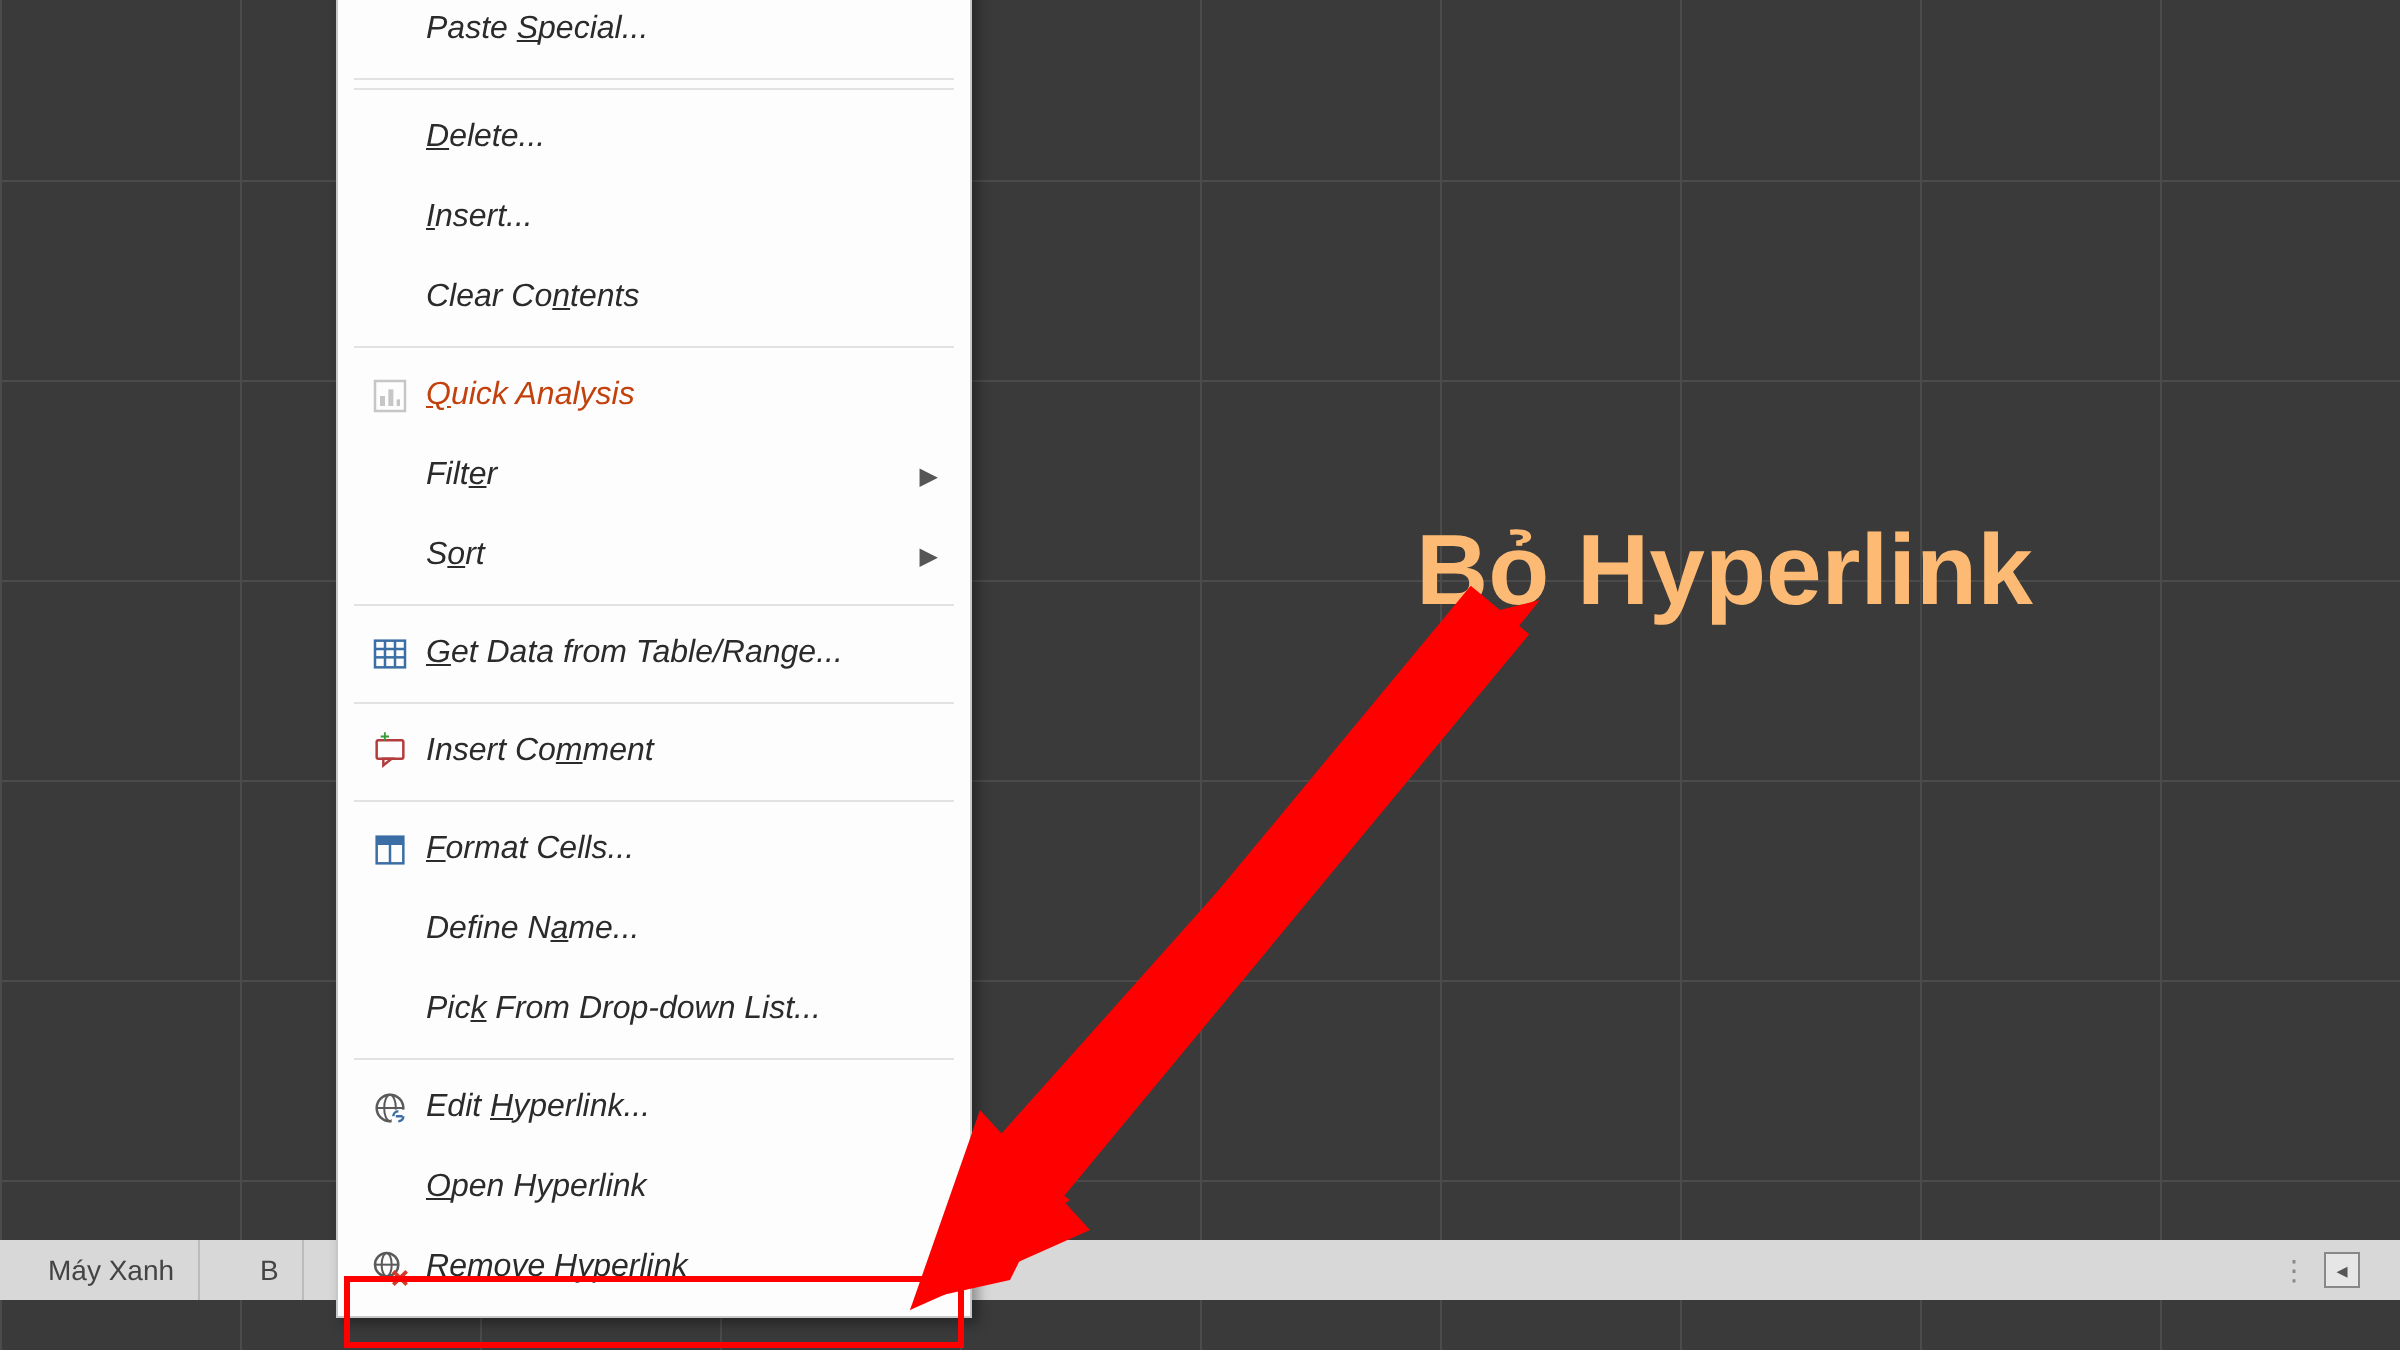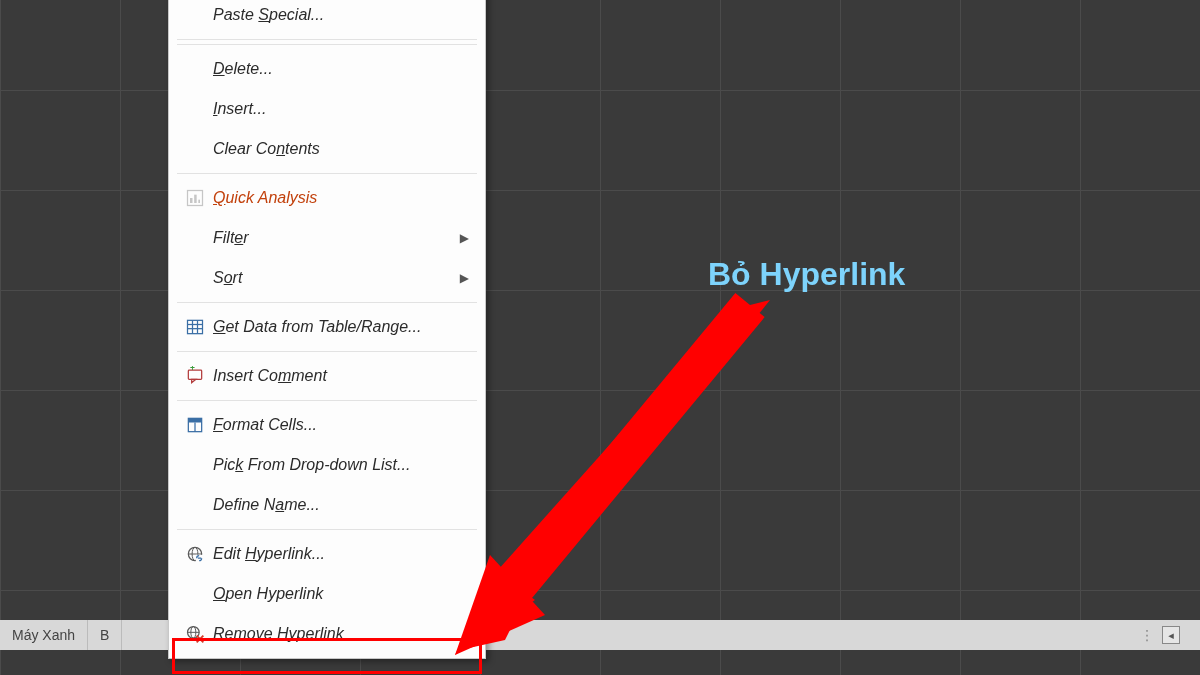--- a/index.html
+++ b/index.html
@@ -23,21 +23,22 @@
     background-position: 0 -10px, 0 0;
   }
   
   .sheet-bar {
     position: absolute;
     left: 0; right: 0; bottom: 25px;
     height: 30px;
     background: #d8d8d8;
     display: flex;
     align-items: center;
-    padding-left: 0;
+    padding-left: 12px;
+    gap: 18px;
     color: #444;
     font-size: 14px;
   }
   .sheet-tab { border-right: 1px solid #bbb; padding: 0 12px; height: 100%; display: flex; align-items: center; }
   .scroll-zone {
     margin-left: auto;
     display: flex;
     align-items: center;
     gap: 6px;
     padding-right: 20px;
@@ -96,23 +97,23 @@
     height: 36px;
     border: 3px solid #ff0000;
     pointer-events: none;
   }
 
   
   .callout {
     position: absolute;
     left: 708px;
     top: 256px;
-    color: #7dd3fc;
+    color: #fdba74;
     font-weight: 700;
-    font-size: 32px;
+    font-size: 50px;
     font-family: Arial, sans-serif;
     text-align: right;
   }
 
   
   .arrow-svg {
     position: absolute;
     left: 450px;
     top: 290px;
     pointer-events: none;
@@ -205,25 +206,25 @@
         <svg class="icon" viewBox="0 0 24 24">
           <rect x="4" y="4" width="16" height="16" fill="none" stroke="#3a6ea5" stroke-width="1.5"></rect>
           <rect x="4" y="4" width="16" height="5" fill="#3a6ea5"></rect>
           <line x1="12" y1="9" x2="12" y2="20" stroke="#3a6ea5" stroke-width="1.5"></line>
         </svg>
       </span>
       <span class="menu-label"><span class="ul">F</span>ormat Cells...</span>
     </div>
     <div class="menu-item">
       <span class="menu-icon"></span>
+      <span class="menu-label">Define N<span class="ul">a</span>me...</span>
+    </div>
+    <div class="menu-item">
+      <span class="menu-icon"></span>
       <span class="menu-label">Pic<span class="ul">k</span> From Drop-down List...</span>
-    </div>
-    <div class="menu-item">
-      <span class="menu-icon"></span>
-      <span class="menu-label">Define N<span class="ul">a</span>me...</span>
     </div>
     <div class="menu-sep"></div>
     <div class="menu-item">
       <span class="menu-icon">
         <svg class="icon" viewBox="0 0 24 24">
           <circle cx="12" cy="12" r="8" fill="none" stroke="#5a5a5a" stroke-width="1.5"></circle>
           <ellipse cx="12" cy="12" rx="3.5" ry="8" fill="none" stroke="#5a5a5a" stroke-width="1.2"></ellipse>
           <line x1="4" y1="12" x2="20" y2="12" stroke="#5a5a5a" stroke-width="1.2"></line>
           <rect x="13" y="13" width="9" height="8" fill="#fdfdfd"></rect>
           <path d="M14 17 a3 3 0 0 1 3-3 M20 17 a3 3 0 0 1 -3 3 M15.5 17 h4" stroke="#3a6ea5" stroke-width="1.5" fill="none"></path>

